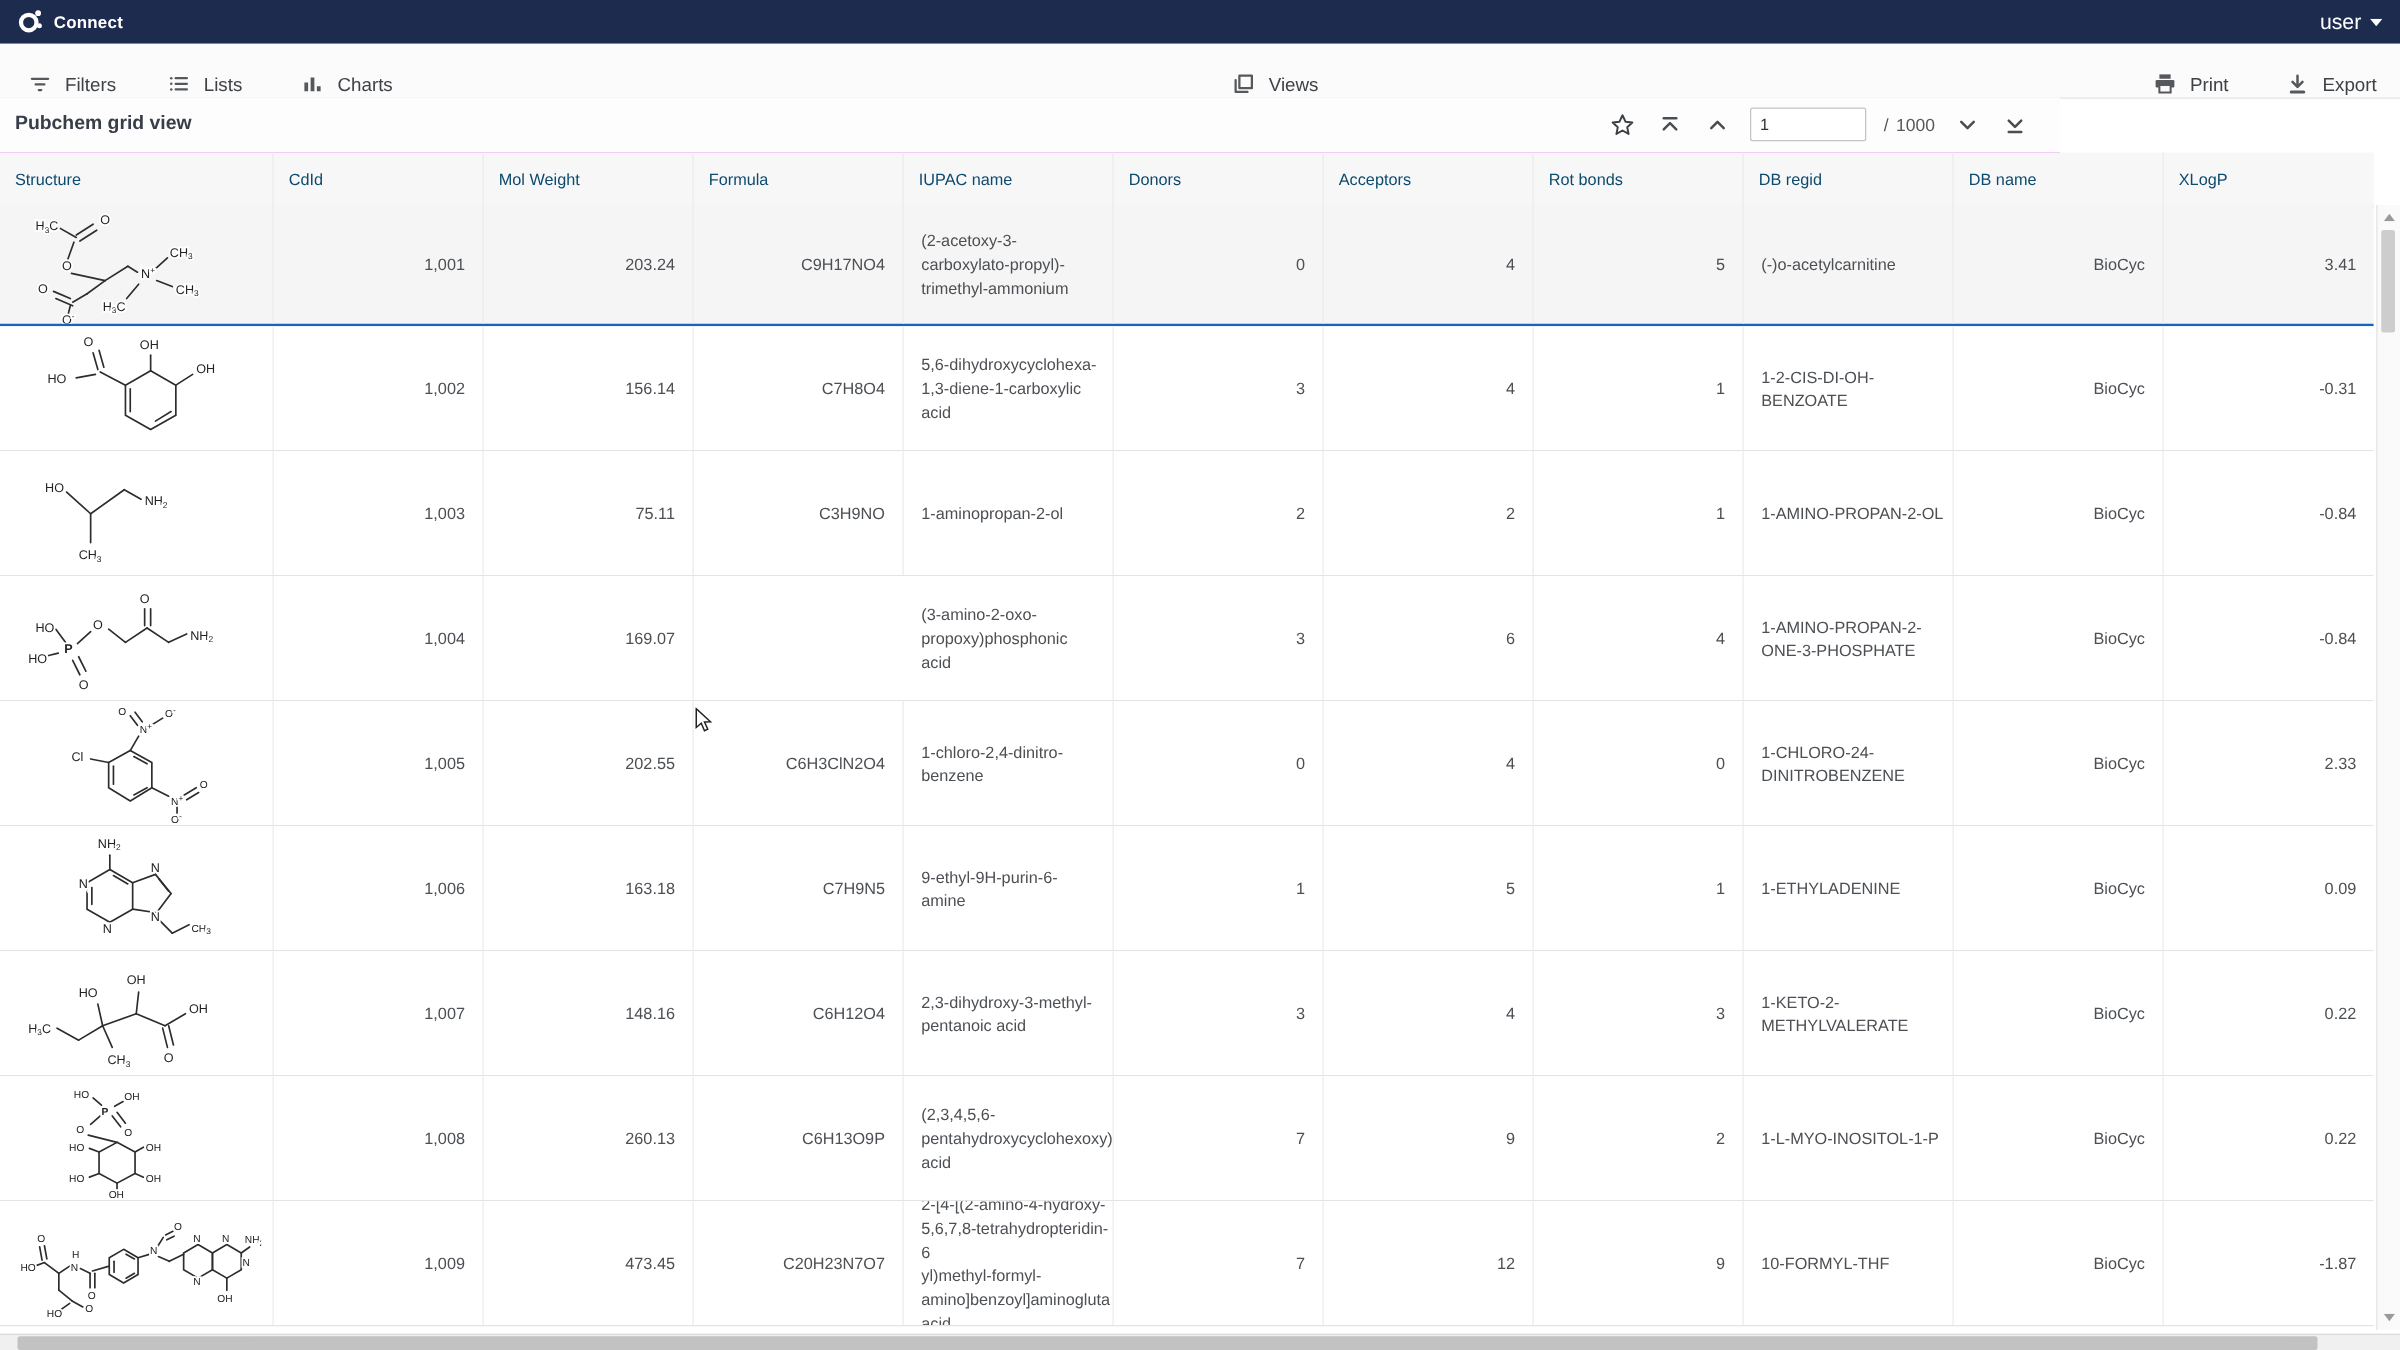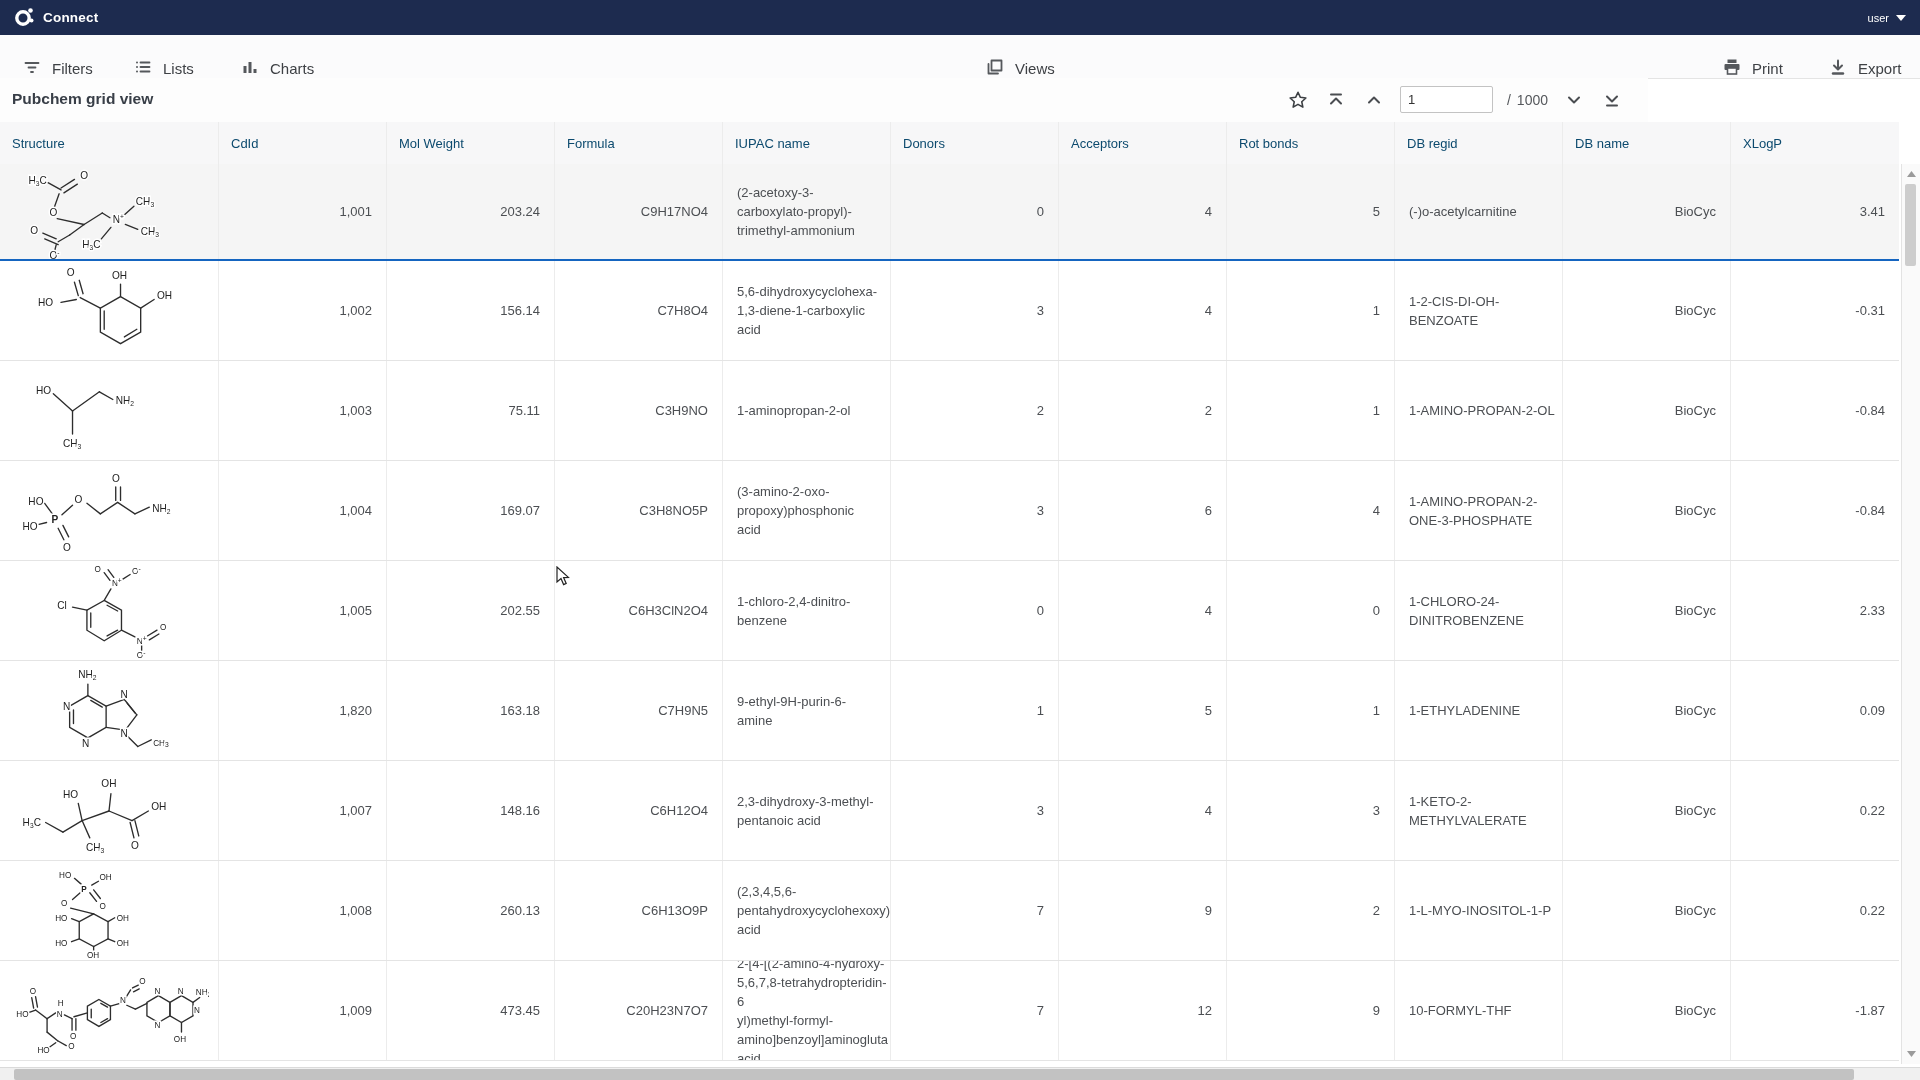--- a/index.html
+++ b/index.html
@@ -5,21 +5,21 @@
   html,body{margin:0;padding:0;background:#fff;}
   body{width:1920px;height:1080px;position:relative;overflow:hidden;
        font-family:"Liberation Sans",sans-serif;color:#4c4f53;}
 
   
   .topbar{position:absolute;left:0;top:0;width:1920px;height:35px;background:#1d2b4f;
           display:flex;align-items:center;}
   .brand{color:#fff;font-size:13.5px;font-weight:bold;margin-left:8px;letter-spacing:.2px;}
   .logo{margin-left:12px;}
   .usermenu{position:absolute;right:14px;top:0;height:35px;display:flex;align-items:center;gap:7px;
-            color:#fff;font-size:11px;cursor:pointer;}
+            color:#fff;font-size:17px;cursor:pointer;}
 
   
   .toolbar{position:absolute;left:0;top:35px;width:1920px;height:43px;background:#fbfbfc;
            border-bottom:1px solid #e4e4e4;}
   .tbtn{position:absolute;top:0;height:42px;display:flex;align-items:flex-end;gap:10px;
         font-size:15px;color:#3e4145;cursor:pointer;}
   .tbtn svg{display:block;}
   .ic{stroke:#55585c;stroke-width:1.8;fill:none;stroke-linecap:round;stroke-linejoin:round;}
   .icf{fill:#55585c;stroke:none;}
 
@@ -366,23 +366,20 @@
         <text x="103" y="20" class="aO">O</text>
         <text x="145" y="51" class="aN">NH<tspan class="sb" dy="2">2</tspan></text>
       </svg>
     </div>
     <div class="cell c1 num">
         <span>1,004</span>
       </div>
     <div class="cell c2 num">
         <span>169.07</span>
       </div>
-    <div class="cell c3 num">
-        <span>C3H8NO5P</span>
-      </div>
     <div class="cell c4 txt"><span>(3-amino-2-oxo-
 propoxy)phosphonic
 acid</span></div>
     <div class="cell c5 num">
         <span>3</span>
       </div>
     <div class="cell c6 num">
         <span>6</span>
       </div>
     <div class="cell c7 num">
@@ -469,21 +466,21 @@
           <line x1="130" y1="87" x2="144" y2="80"></line>
         <text x="68" y="16" class="aN">NH<tspan class="sb" dy="2">2</tspan></text>
         <text x="52" y="49" class="aN">N</text>
           <text x="72" y="87" class="aN">N</text>
         <text x="112" y="36" class="aN">N</text>
           <text x="112" y="77" class="aN">N</text>
         <text x="146" y="86" class="sm">CH<tspan class="sb" dy="2">3</tspan></text>
       </svg>
     </div>
     <div class="cell c1 num">
-        <span>1,820</span>
+        <span>1,006</span>
       </div>
     <div class="cell c2 num">
         <span>163.18</span>
       </div>
     <div class="cell c3 num">
         <span>C7H9N5</span>
       </div>
     <div class="cell c4 txt"><span>9-ethyl-9H-purin-6-
 amine</span></div>
     <div class="cell c5 num">

